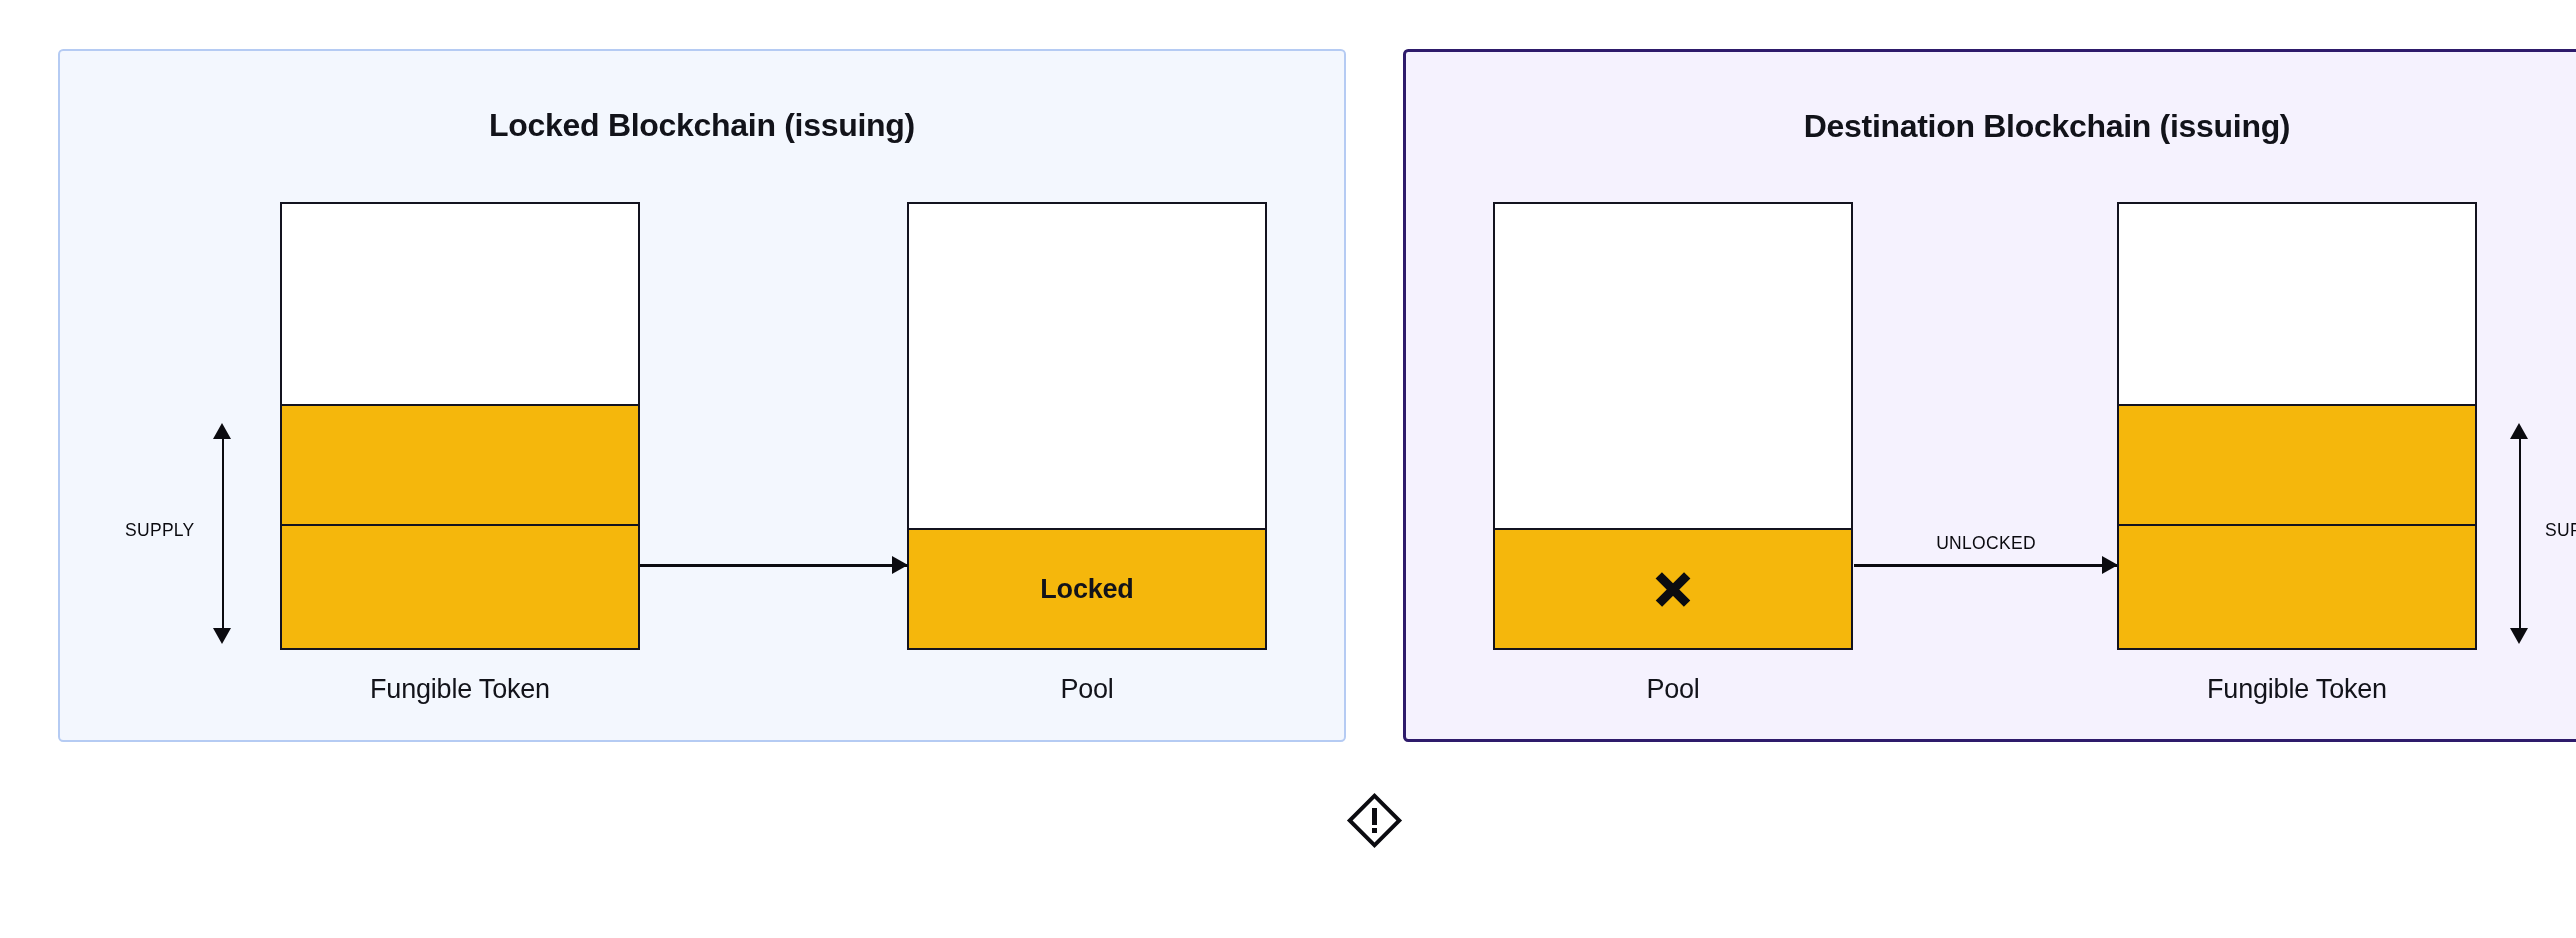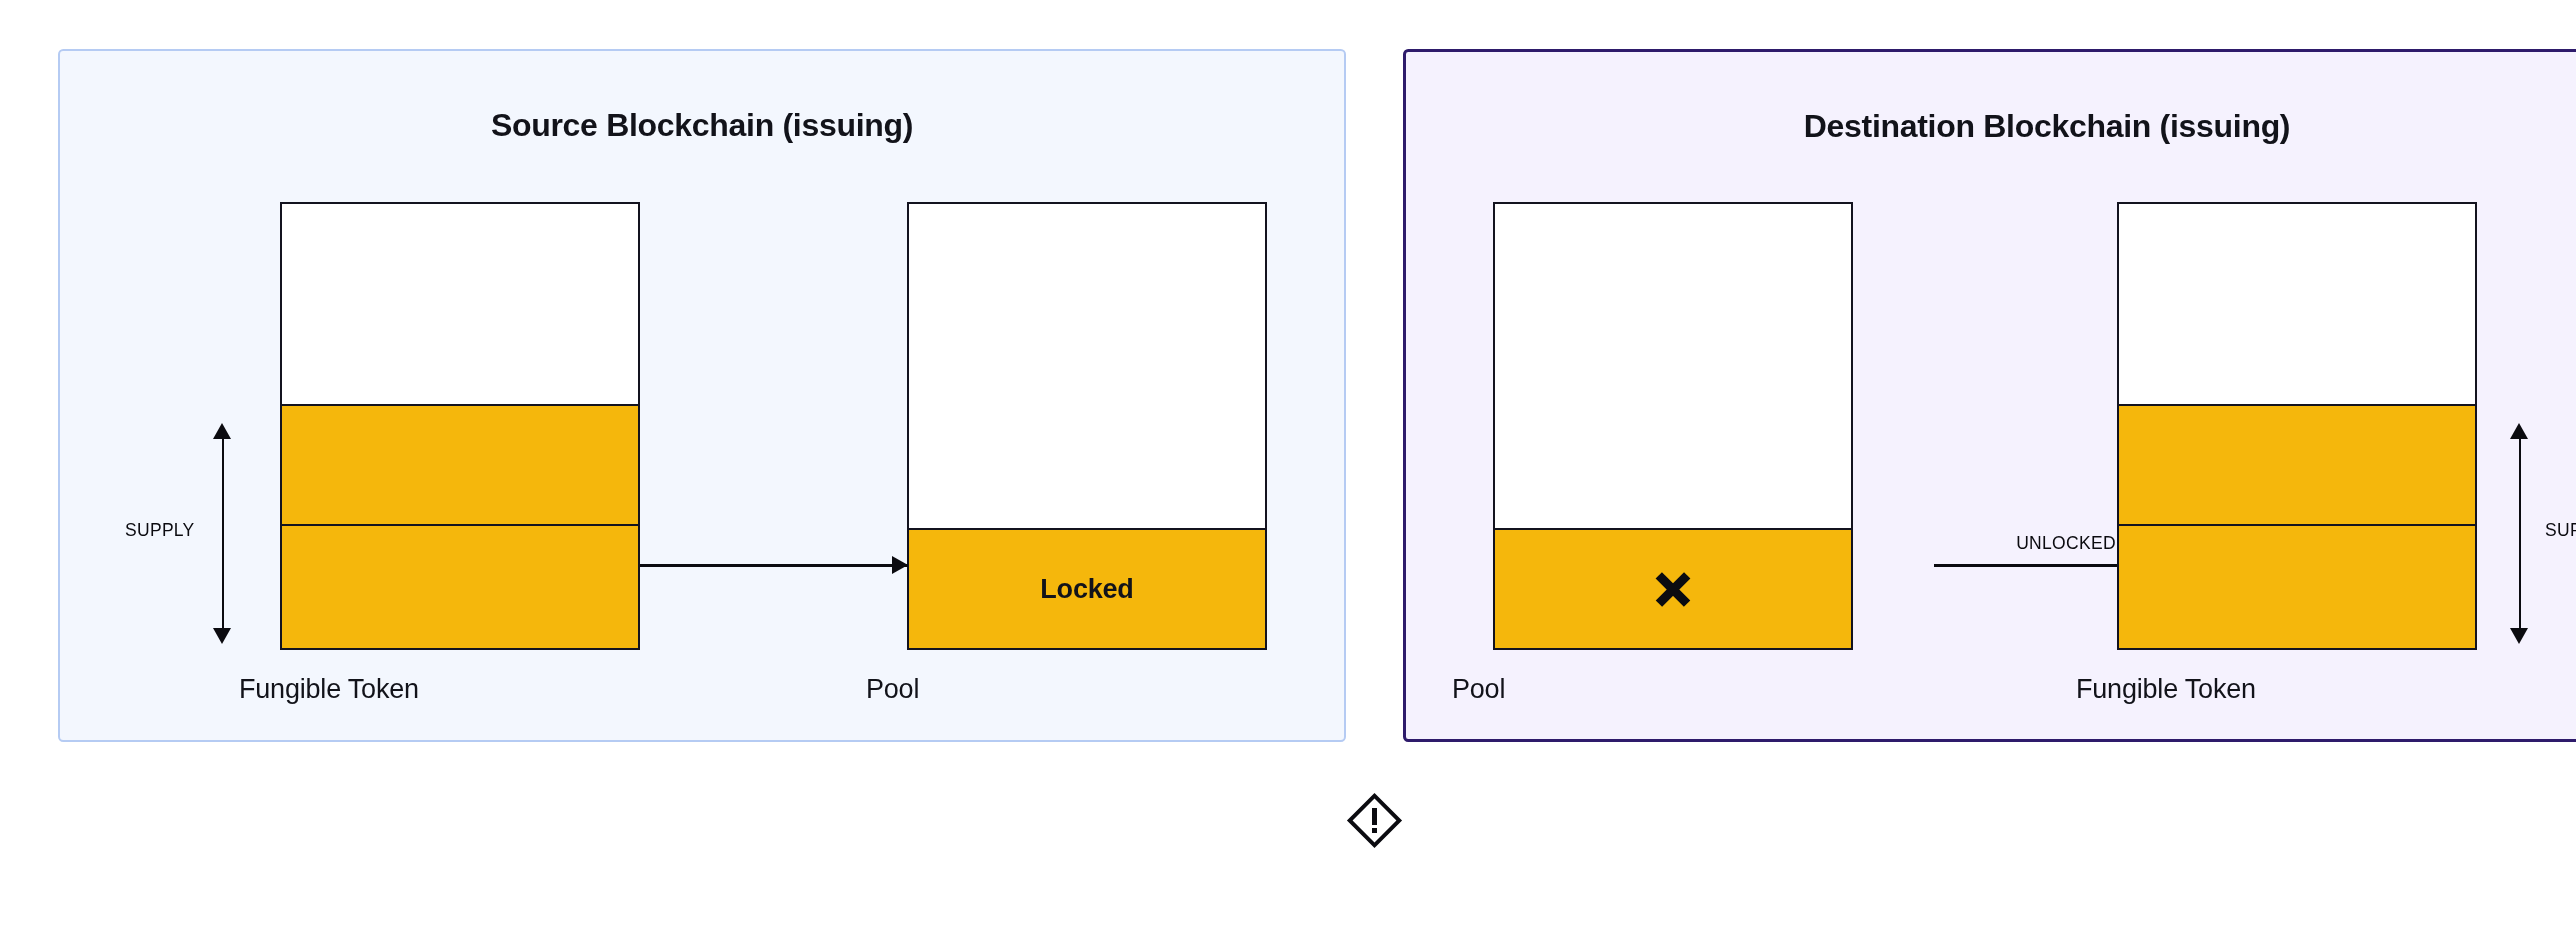--- a/index.html
+++ b/index.html
@@ -86,21 +86,21 @@
     font-size: 27px;
     font-weight: 600;
     color: #12131a;
     letter-spacing: -0.2px;
   }
   .bar-caption {
     position: absolute;
     left: -41px;
     right: -41px;
     top: 472px;
-    text-align: left;
+    text-align: center;
     font-size: 27px;
     font-weight: 500;
     color: #12131a;
     letter-spacing: -0.2px;
     white-space: nowrap;
   }
 
   
   .bg-src-token { left: 280px;  width: 360px; }
   .bg-src-pool  { left: 907px; width: 360px; }
@@ -159,21 +159,21 @@
     bottom: 21.6px;
     text-align: center;
     font-size: 17.5px;
     letter-spacing: 0.3px;
     color: #0b0b10;
     font-weight: 400;
     white-space: nowrap;
   }
 
   .arrow-lock   { left: 640px; top: 555px; width: 268px; }
-  .arrow-unlock { left: 1934px; top: 555px; width: 264px; }
+  .arrow-unlock { left: 1854px; top: 555px; width: 264px; }
 
   
   .supply-arrow {
     position: absolute;
     width: 23px;
   }
   .supply-arrow .shaft {
     position: absolute;
     left: 50%;
     margin-left: -1px;
@@ -260,21 +260,21 @@
     font-weight: 700;
     letter-spacing: -0.3px;
     color: #12131a;
     white-space: nowrap;
   }
 </style>
 </head>
 <body>
 
 <div class="panel panel-source">
-  <div class="panel-title">Source Blockchain (issuing)</div>
+  <div class="panel-title">Locked Blockchain (issuing)</div>
 </div>
 
 <div class="supply-arrow supply-src">
   <div class="head-up"></div>
   <div class="shaft"></div>
   <div class="head-dn"></div>
 </div>
 <div class="supply-label supply-src-label">SUPPLY</div>
 
 <div class="bar-group bg-src-token">

